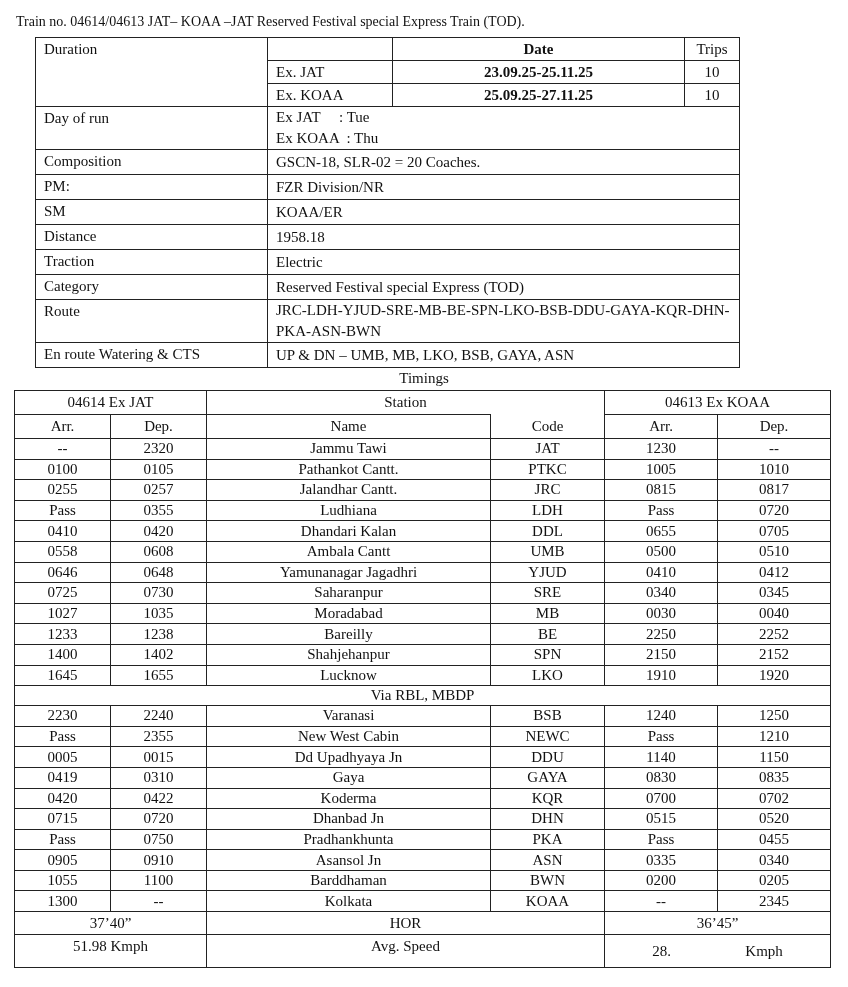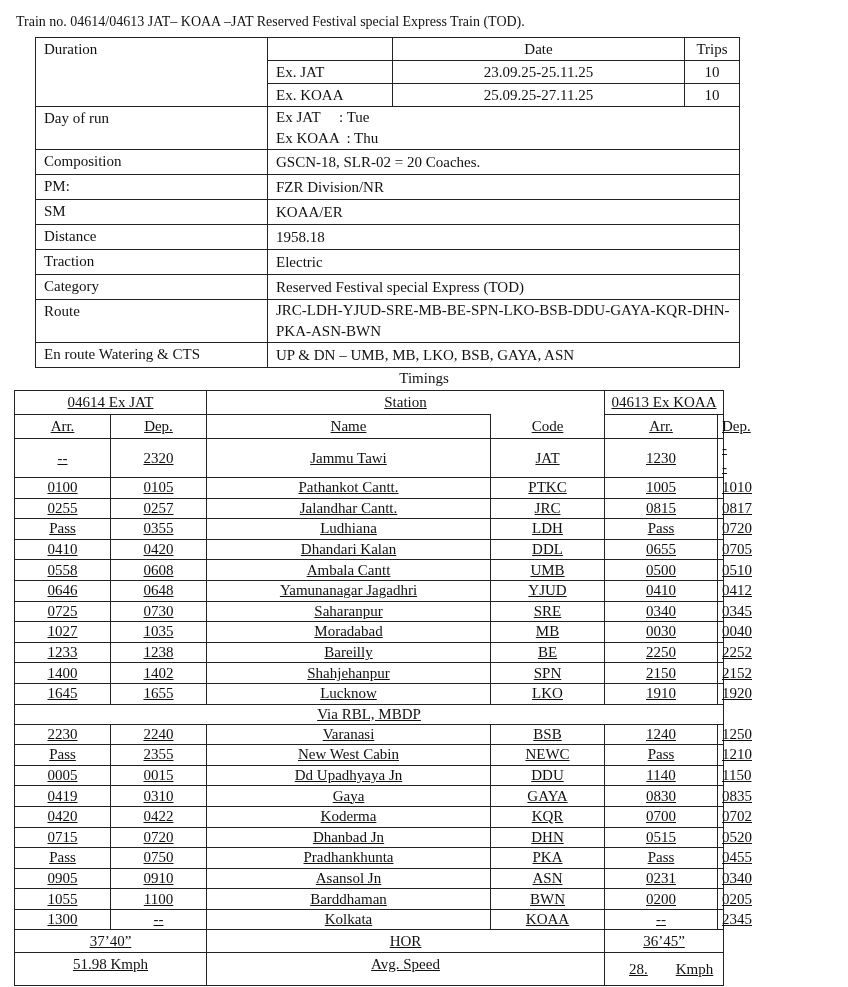--- a/index.html
+++ b/index.html
@@ -10,26 +10,26 @@
     }
     .title {
       position: absolute; left: 16px; top: 14px; font-size: 14px; white-space: nowrap;
     }
     table { border-collapse: collapse; position: absolute; table-layout: fixed; }
     td { border: 1.5px solid #222222; padding: 0 8px; vertical-align: middle; line-height: 18px; }
     
     #info { left: 15px; top: 37px; width: 705px; margin-left: 20px; }
     #info td { height: 22px; }
     #info .lbl { width: 216px; vertical-align: top; padding-top: 2px; }
-    #info .date { width: 275px; text-align: center; }
+    #info .date { width: 275px; text-align: center; font-weight: bold; }
     #info .trips { text-align: center; }
     #info .multi div { line-height: 21px; }
     .timings-caption { position: absolute; left: 0; width: 848px; top: 370px; text-align: center; }
     
-    #timings { left: 14px; top: 390px; width: 710px; text-decoration: underline; }
+    #timings { left: 14px; top: 390px; width: 817px; }
     #timings td { text-align: center; padding: 0 4px; height: 19.6px; line-height: 19px; }
     #timings .hdr td { height: 23px; }
     #timings .via td { height: 19px; }
     #timings .foot td { height: 22px; text-align: center; }
     #timings .foot2 td { height: 30px; }
     .speed-right { display: flex; justify-content: space-around; padding: 0 20px; gap: 28px; }
   </style>
 </head>
 <body>
 
@@ -282,21 +282,21 @@
         <td>Pradhankhunta</td>
         <td>PKA</td>
         <td>Pass</td>
         <td>0455</td>
       </tr>
       <tr>
         <td>0905</td>
         <td>0910</td>
         <td>Asansol Jn</td>
         <td>ASN</td>
-        <td>0231</td>
+        <td>0335</td>
         <td>0340</td>
       </tr>
       <tr>
         <td>1055</td>
         <td>1100</td>
         <td>Barddhaman</td>
         <td>BWN</td>
         <td>0200</td>
         <td>0205</td>
       </tr>

